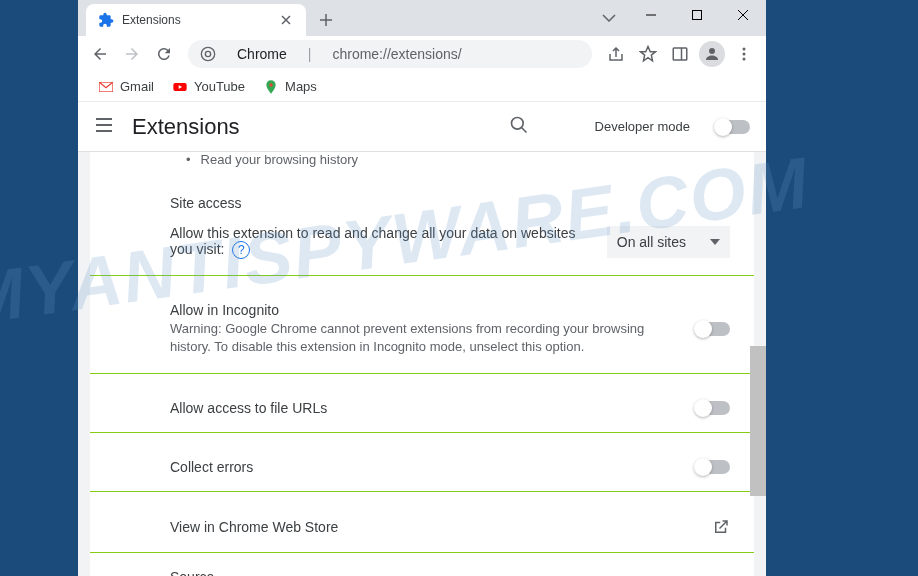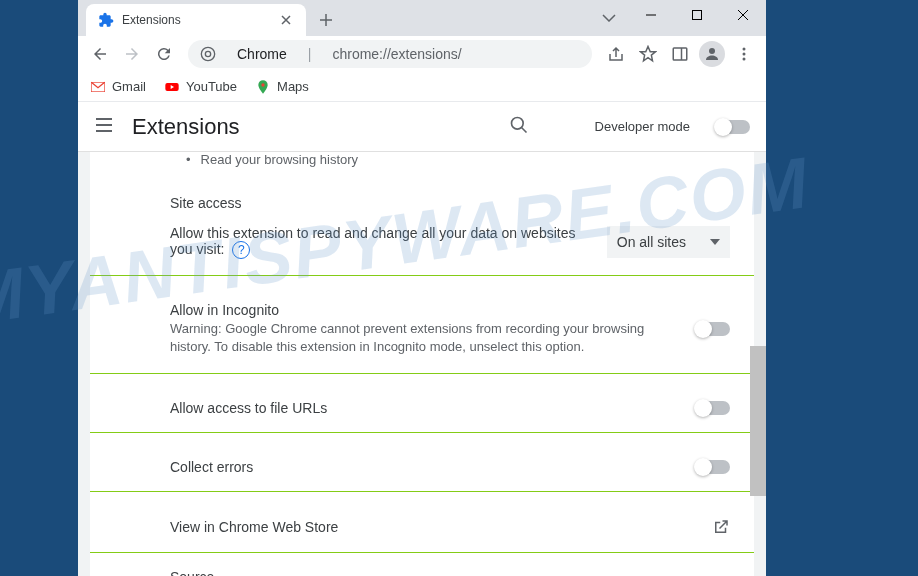--- a/index.html
+++ b/index.html
@@ -17,21 +17,21 @@
 .chevron-v { position:absolute; right:150px; top:8px; color:#5f6368; }
 .addrbar { height:36px; background:#fff; display:flex; align-items:center; padding:0 8px; gap:4px; border-bottom:1px solid #fff; }
 .nav-btn { width:28px; height:28px; border-radius:50%; display:flex; align-items:center; justify-content:center; cursor:pointer; color:#5f6368; }
 .nav-btn.disabled { color:#bdc1c6; }
 .omnibox { flex:1; height:28px; background:#f1f3f4; border-radius:14px; display:flex; align-items:center; padding:0 12px; gap:21px; margin:0 6px; font-size:14px; color:#5f6368; }
 .omnibox .chrome-txt { color:#202124; }
 .omnibox .sep { color:#9aa0a6; }
 .omnibox .path { color:#5f6368; }
 .tool-icon { width:28px; height:28px; display:flex; align-items:center; justify-content:center; cursor:pointer; color:#5f6368; }
 .avatar { width:26px; height:26px; border-radius:50%; background:#dadce0; display:flex; align-items:center; justify-content:center; }
-.bookmarks { height:30px; background:#fff; display:flex; align-items:center; padding:0 12px; gap:18px; border-bottom:1px solid #e8eaed; }
+.bookmarks { height:30px; background:#fff; display:flex; align-items:center; padding:0 20px; gap:18px; border-bottom:1px solid #e8eaed; }
 .bm { display:flex; align-items:center; gap:6px; font-size:13px; color:#3c4043; cursor:pointer; }
 .bm-icon { width:16px; height:16px; }
 .app-header { height:50px; display:flex; align-items:center; padding:0 16px; gap:18px; border-bottom:1px solid #e0e0e0; }
 .hamburger { cursor:pointer; color:#5f6368; }
 .app-title { font-size:22px; color:#202124; font-weight:500; flex:1; }
 .search-icon { cursor:pointer; color:#5f6368; }
 .dev-mode { font-size:13px; color:#3c4043;padding-left:48px; }
 .toggle { width:34px; height:14px; background:#bdc1c6; border-radius:7px; position:relative; cursor:pointer; margin-left:8px; }
 .toggle::after { content:''; position:absolute; width:18px; height:18px; background:#fff; border-radius:50%; top:-2px; left:-2px; box-shadow:0 1px 3px rgba(0,0,0,0.3); }
 .content { flex:1; background:#f1f3f4; overflow:hidden; position:relative; padding:0 12px; }

